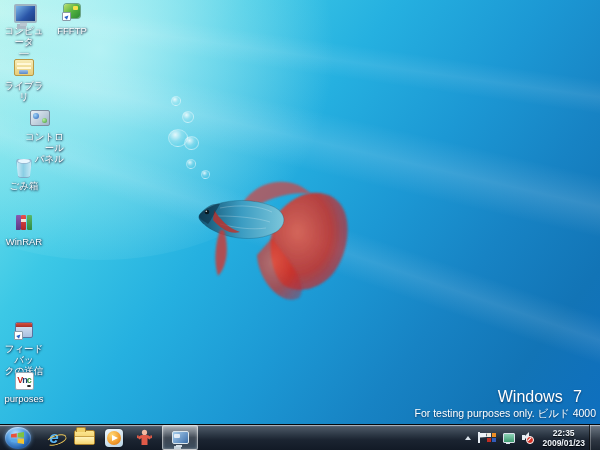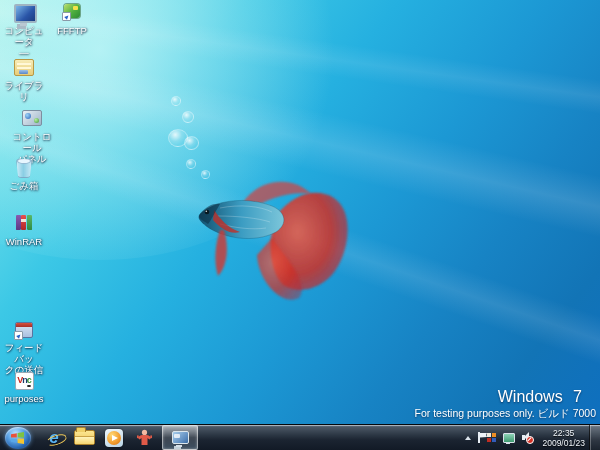--- a/index.html
+++ b/index.html
@@ -15,22 +15,22 @@
   .ray3{left:-40px;top:-10px;width:700px;height:34px;transform:rotate(8deg);transform-origin:left center;opacity:.7;}
 
   
   .bubble{position:absolute;border-radius:50%;border:1px solid rgba(255,255,255,.38);
     background:radial-gradient(circle at 35% 30%,rgba(255,255,255,.8) 0%,rgba(255,255,255,.18) 40%,rgba(180,240,250,.05) 65%);}
 
   
   .dicon{position:absolute;width:48px;text-align:center;cursor:default;}
   .dicon .img{width:20px;height:20px;margin:0 auto 1px;position:relative;}
   .dlabel{color:#fff;font-size:9.5px;line-height:11px;text-shadow:0 1px 2px rgba(0,10,40,.85),1px 0 2px rgba(0,10,40,.6);}
-  .c1{left:0;top:2;} .c2{left:48px;top:2px;} .c3{left:0;top:57px;} .c4{left:8px;top:108px;}
-  .c5{left:0;top:158px;} .c6{left:0;top:213px;} .c7{left:0;top:263px;} .c8{left:0;top:320px;font-family:Liberation Mono, monospace;} .c9{left:0;top:371px;}
+  .c1{left:0;top:2;} .c2{left:48px;top:2px;} .c3{left:0;top:57px;} .c4{left:16px;top:108px;text-align:right;}
+  .c5{left:0;top:158px;} .c6{left:0;top:213px;} .c7{left:0;top:263px;} .c8{left:0;top:320px;} .c9{left:0;top:371px;}
   .c1{top:2px;}
 
   
   .i-computer{width:19px;height:15px;margin:2px auto 0;border:2px solid #9fb4c2;border-radius:2px;
     background:linear-gradient(135deg,#7ab6e8 0%,#2a55a8 60%,#1b3c80 100%);position:relative;}
   .i-computer::after{content:"";position:absolute;left:4px;bottom:-5px;width:7px;height:3px;background:#b9c8d2;box-shadow:-2px 2px 0 1px #a9bac6;}
   .i-ffftp{width:16px;height:14px;margin:2px auto 0;border-radius:3px;position:relative;
     background:linear-gradient(135deg,#bde06a 0%,#4faf3f 55%,#2d8a33 100%);box-shadow:0 0 0 1px rgba(40,90,30,.5);}
   .i-ffftp::before{content:"";position:absolute;right:2px;top:2px;width:5px;height:4px;background:#f3e24a;border-radius:1px;}
   .shortcut{position:absolute;left:-2px;bottom:-3px;width:7px;height:7px;background:#fff;border:1px solid #8a9aa8;border-radius:1px;}
@@ -92,21 +92,21 @@
   .wmp .disc{width:14px;height:14px;border-radius:50%;background:radial-gradient(circle at 35% 30%,#ffd978,#f09a2c 60%,#c86a10);display:flex;align-items:center;justify-content:center;}
   .wmp .play{width:0;height:0;border-left:6px solid #fff;border-top:3.5px solid transparent;border-bottom:3.5px solid transparent;margin-left:2px;}
   .active-app{width:34px;height:23px;margin-left:3px;border:1px solid rgba(255,255,255,.55);border-radius:2px;
     background:linear-gradient(to bottom,rgba(255,255,255,.5),rgba(255,255,255,.15) 50%,rgba(160,200,230,.3));
     display:flex;align-items:center;justify-content:center;box-shadow:inset 0 0 3px rgba(255,255,255,.4);}
   .mon{width:15px;height:11px;border:1.5px solid #dce6ec;border-radius:2px;background:linear-gradient(135deg,#a8cdea 0%,#5e8cc0 70%,#3a6aa0 100%);position:relative;}
   .mon::before{content:"";position:absolute;left:1.5px;top:1.5px;width:6px;height:4px;background:rgba(255,255,255,.75);border-radius:1px;}
   .mon::after{content:"";position:absolute;left:3.5px;bottom:-4px;width:6px;height:2px;background:#d6e0e8;box-shadow:-1.5px 1.5px 0 .5px #c2cfd8;}
 
   
-  #tray{margin-left:auto;display:flex;align-items:center;height:100%;}
+  #tray{margin-left:auto;display:flex;align-items:center;height:100%;font-weight:bold;}
   .tico{margin:0 3.5px;display:flex;align-items:center;justify-content:center;}
   .uparrow{width:0;height:0;border-left:3.5px solid transparent;border-right:3.5px solid transparent;border-bottom:4.5px solid #dde5ec;}
   .flagpole{width:1.5px;height:11px;background:#e9eff5;position:relative;}
   .flagpole::after{content:"";position:absolute;left:1.5px;top:.5px;width:7px;height:5px;background:#eef4f9;
     clip-path:polygon(0 0,100% 10%,88% 50%,100% 90%,0 100%);}
   .tavg{width:9px;height:9px;display:grid;grid-template-columns:1fr 1fr;grid-template-rows:1fr 1fr;gap:.5px;}
   .tavg i{display:block;} .tavg .a{background:#efece0;} .tavg .b{background:#ef8f24;} .tavg .c{background:#c02d22;} .tavg .d{background:#335cba;}
   .tnet{width:10px;height:8px;border:1px solid #d9e3ea;border-radius:1px;background:linear-gradient(#8fd4b8,#3e9a70);position:relative;}
   .tnet::after{content:"";position:absolute;left:2.5px;bottom:-2.5px;width:4px;height:1.5px;background:#d9e3ea;}
   .tvol{position:relative;width:12px;height:11px;}
@@ -219,21 +219,21 @@
   </div>
   <div class="dicon c9">
     <div class="img">
         <div class="i-vnc"><span class="lv">V</span><span class="ln">n</span><span class="lc">c</span></div>
       </div>
     <div class="dlabel">purposes</div>
   </div>
 
   <div id="watermark">
     <div class="w1">Windows 7</div>
-    <div class="w2">For testing purposes only. ビルド 7000</div>
+    <div class="w2">For testing purposes only. ビルド 4000</div>
   </div>
 
   <div id="taskbar">
     <div class="orb">
       <svg width="13" height="12" viewBox="0 0 13 12">
         <path d="M0,2.2 L5.8,1.2 L5.8,5.6 L0,5.6 Z" fill="#e8503a"></path>
         <path d="M6.6,1.1 L13,0 L13,5.6 L6.6,5.6 Z" fill="#7ec242"></path>
         <path d="M0,6.4 L5.8,6.4 L5.8,10.8 L0,9.8 Z" fill="#5aa7e8"></path>
         <path d="M6.6,6.4 L13,6.4 L13,12 L6.6,10.9 Z" fill="#f4c430"></path>
       </svg>

